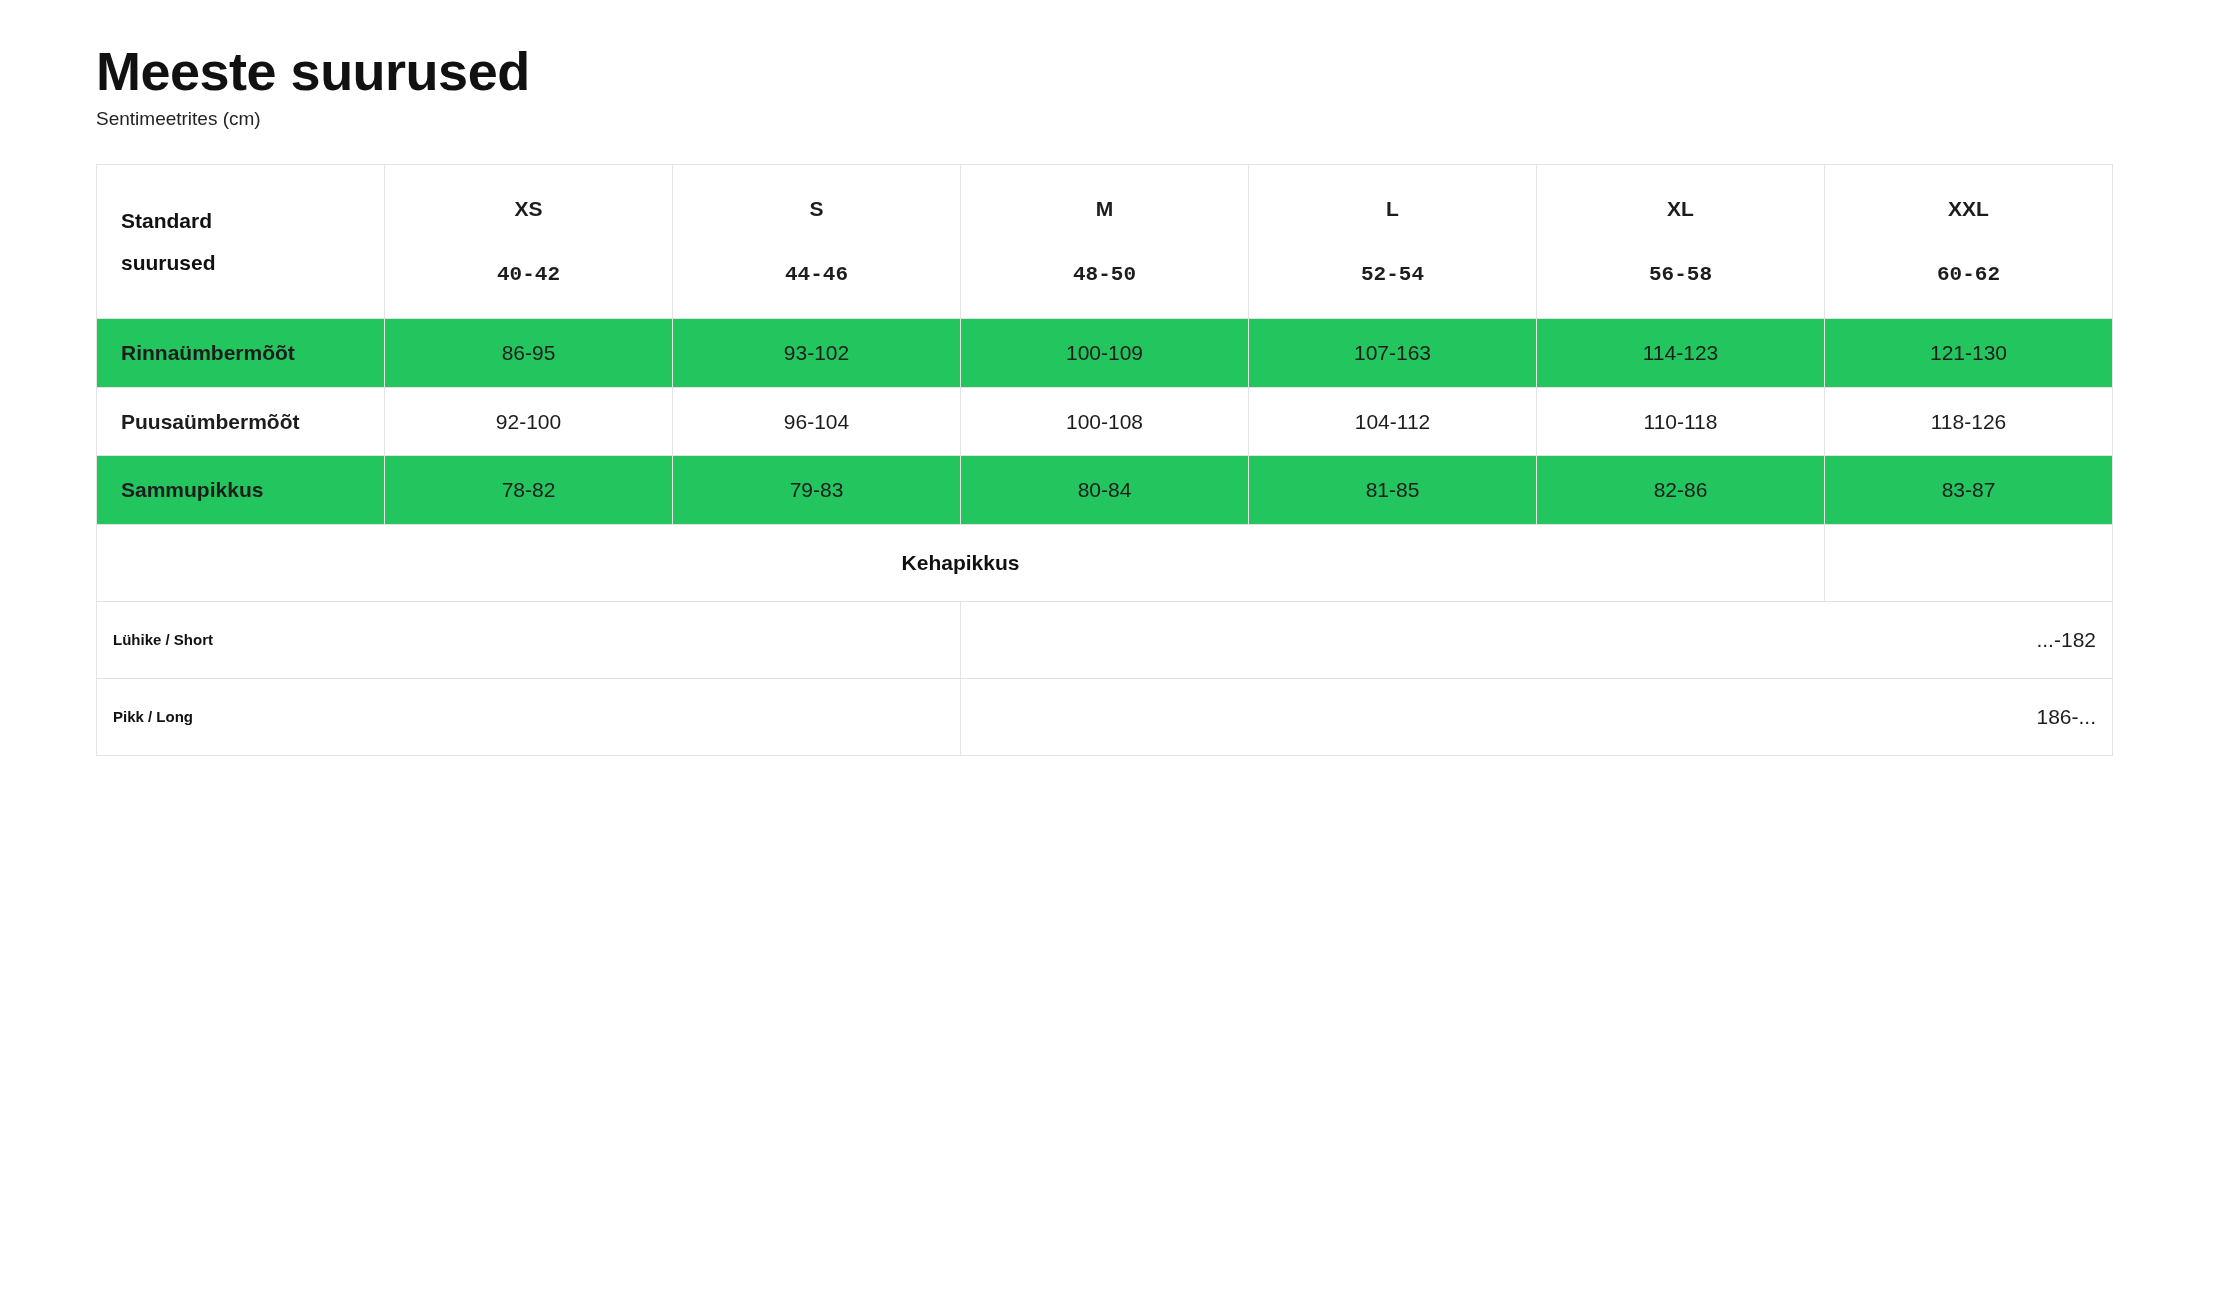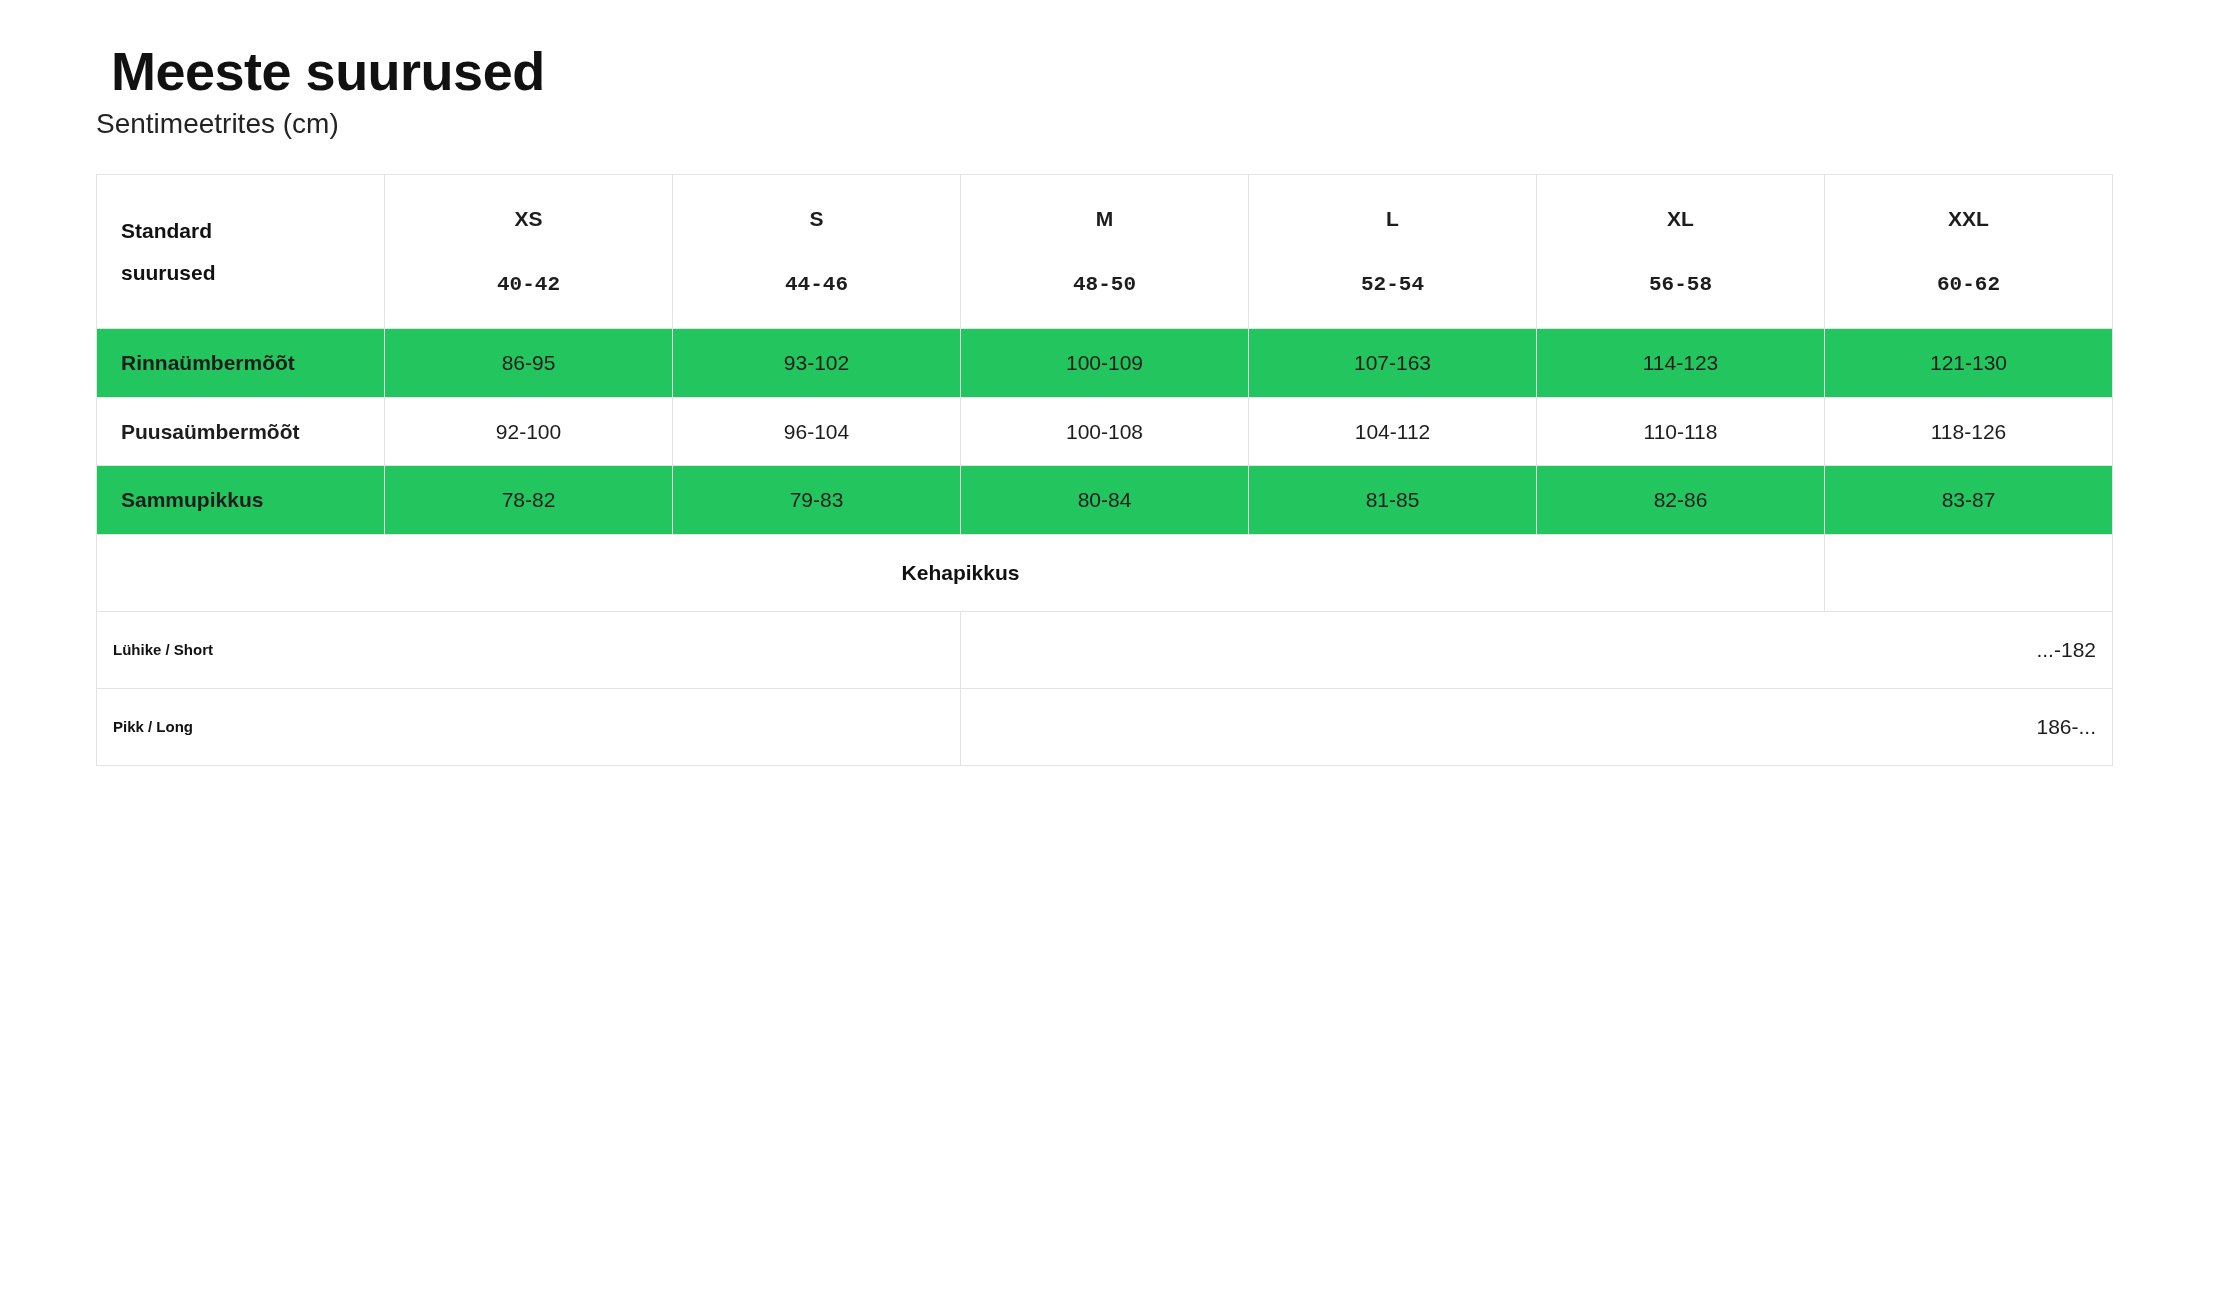--- a/index.html
+++ b/index.html
@@ -15,26 +15,26 @@
     -webkit-font-smoothing: antialiased;
   }
   .page {
     padding: 40px 96px 0 96px;
     box-sizing: border-box;
   }
   .title {
     font-size: 54px;
     font-weight: 700;
     letter-spacing: -0.5px;
-    margin: 0 0 6px 15px;
+    margin: 0 0 6px 0;
     line-height: 1.15;
     color: #111111;
   }
   .subtitle {
-    font-size: 28px;
+    font-size: 19px;
     font-weight: 400;
     margin: 0 0 34px 0;
     color: #232323;
   }
   table.size-table {
     border-collapse: collapse;
     width: 1836px;
     table-layout: fixed;
   }
   table.size-table td,

